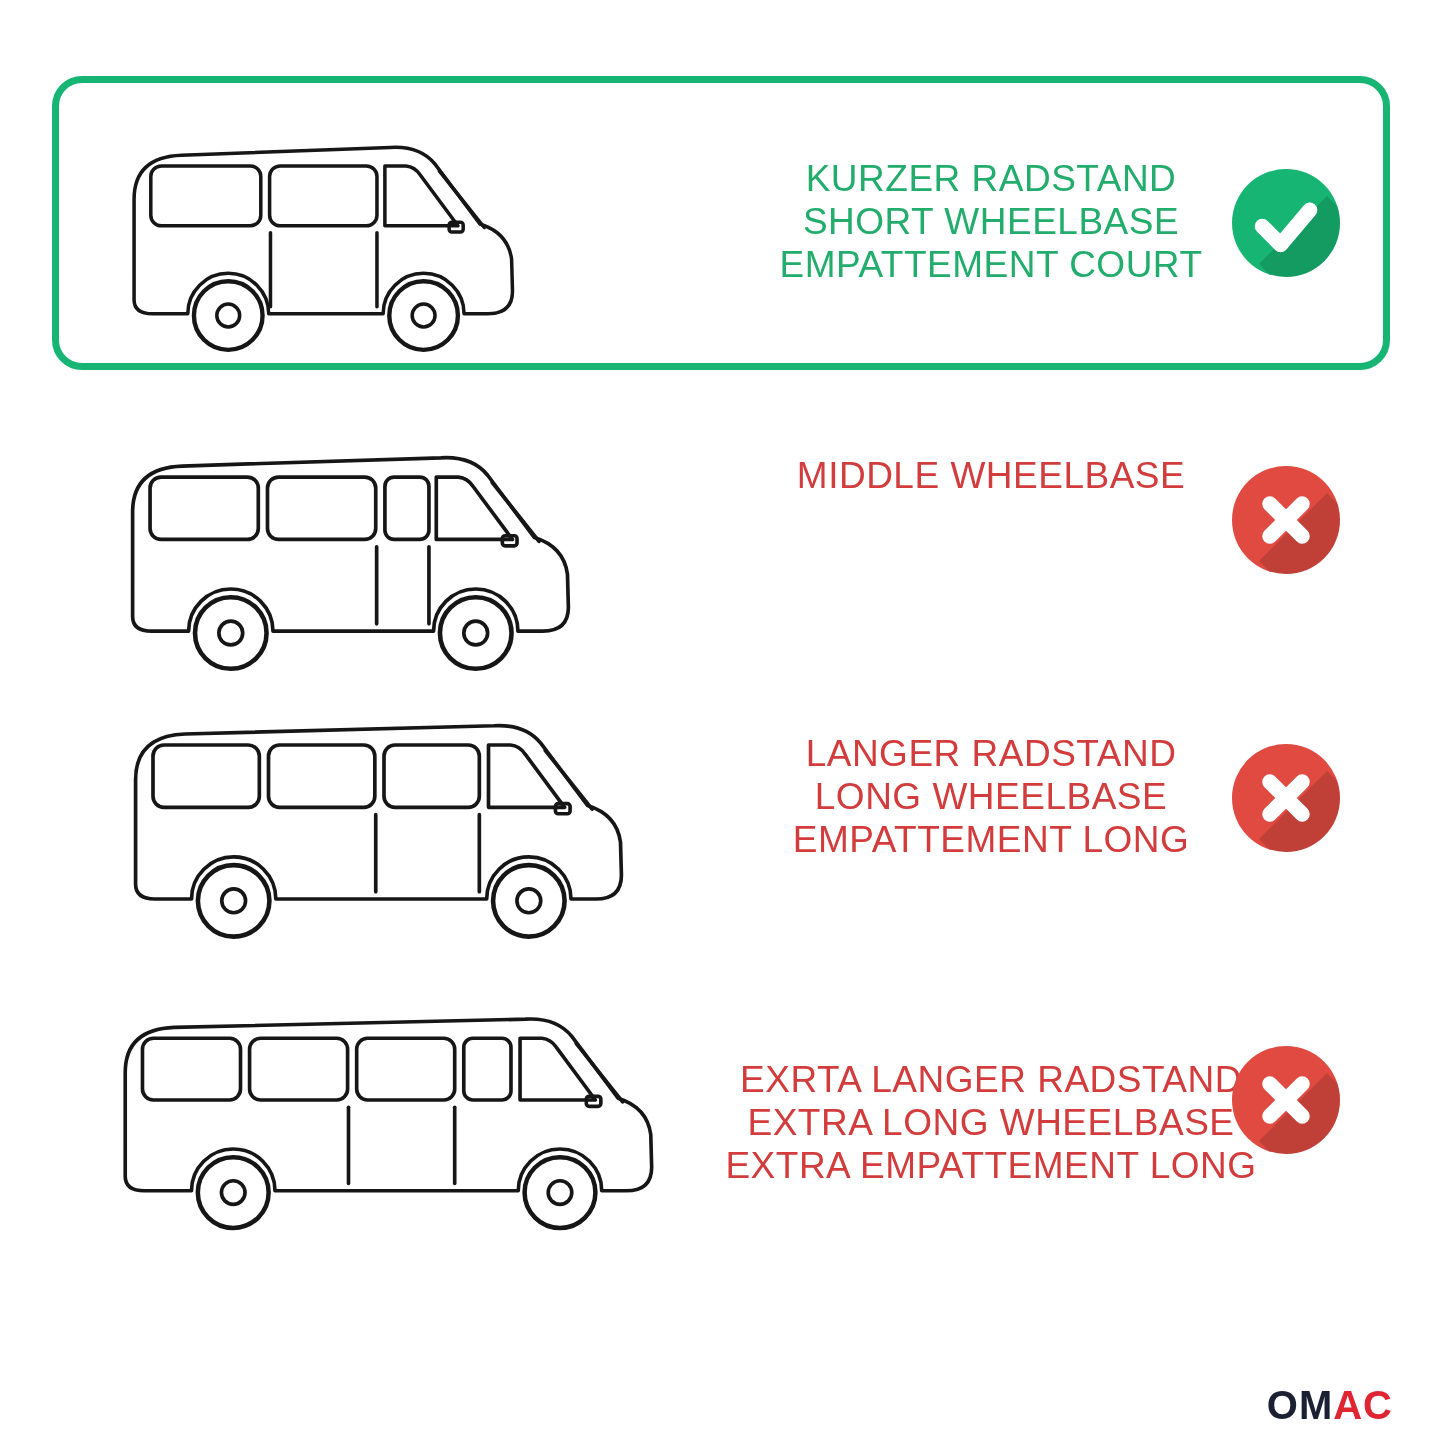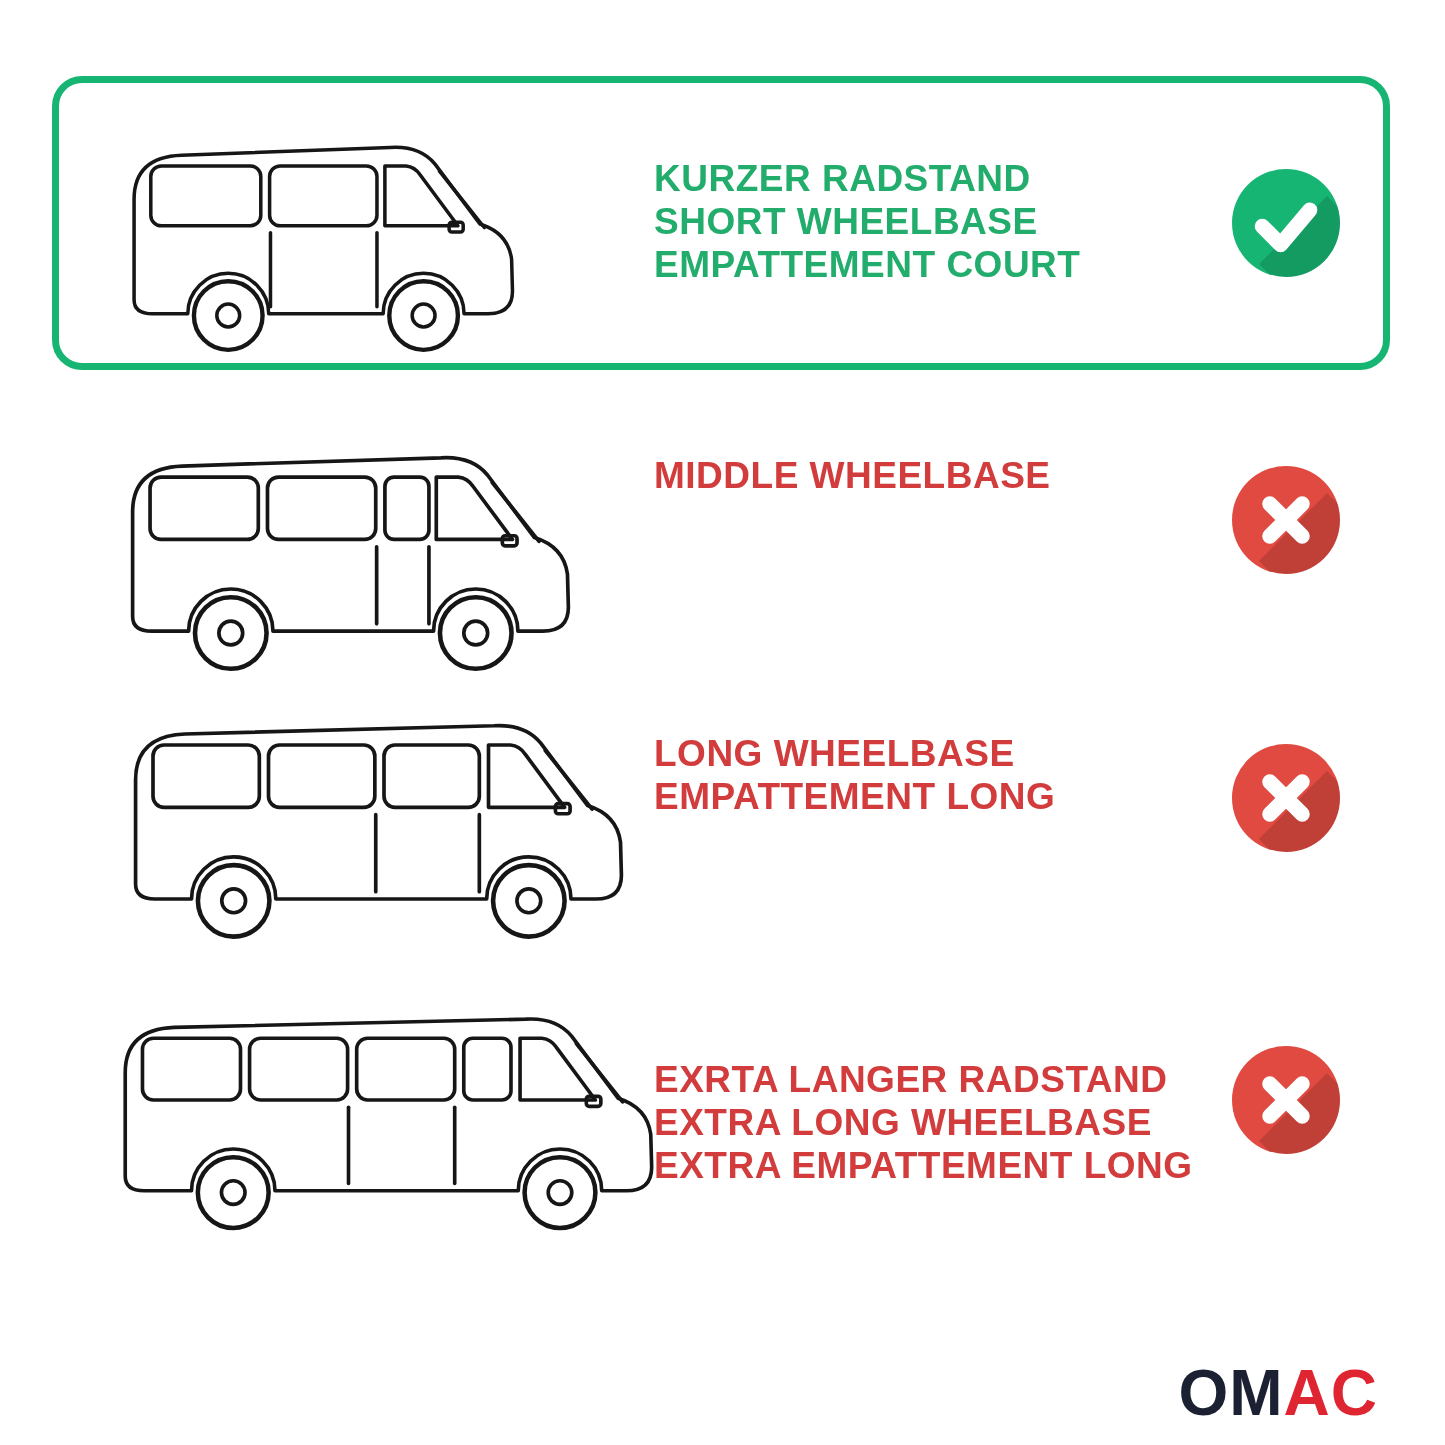--- a/index.html
+++ b/index.html
@@ -14,22 +14,22 @@
   .van{position:absolute;}
   .van path,.van rect,.van circle,.van line{fill:none;stroke:#161616;stroke-width:4;
         stroke-linejoin:round;stroke-linecap:round;}
   .van .wheel{stroke-width:5;}
   .van1{left:98px;top:92px;width:440px;}
   .van2{left:95px;top:400px;width:500px;}
   .van3{left:98px;top:668px;width:550px;}
   .van4{left:88px;top:962px;width:590px;}
 
   
-  .label{position:absolute;left:654px;width:610px;text-align:left;
-         font-weight:700;font-size:37px;line-height:1.16;letter-spacing:.5px;
+  .label{position:absolute;left:686px;width:610px;text-align:center;
+         font-weight:400;font-size:37px;line-height:1.16;letter-spacing:.5px;
          text-transform:uppercase;}
   .label.green-text{color:var(--accent_green_text);}
   .label.red-text{color:var(--accent_red_text);}
   .row1-label{top:158px;}
   .row2-label{top:455px;}
   .row3-label{top:733px;}
   .row4-label{top:1035px;margin-top:24px;}
 
   
   .status-icon{position:absolute;width:108px;height:108px;border-radius:50%;overflow:hidden;}
@@ -37,21 +37,21 @@
   .status-icon.cross{background:var(--accent_red);}
   .status-icon svg{display:block;width:100%;height:100%;}
   .status-icon .shadow{fill:rgba(0,0,0,.14);}
   .status-icon .glyph{fill:none;stroke:#ffffff;stroke-width:14;stroke-linecap:round;stroke-linejoin:round;}
   .row1-icon{left:1232px;top:169px;}
   .row2-icon{left:1232px;top:466px;}
   .row3-icon{left:1232px;top:744px;}
   .row4-icon{left:1232px;top:1046px;}
 
   
-  .logo{position:absolute;right:67px;bottom:20px;font-size:64px;font-weight:700;
+  .logo{position:absolute;right:52px;bottom:20px;font-size:40px;font-weight:700;
         letter-spacing:1px;line-height:1;}
   .logo-dark{color:var(--logo_dark);}
   .logo-red{color:var(--logo_red);}
 </style>
 </head>
 <body>
 
 <div class="page">
 
   <div class="selected-box"></div>
@@ -121,20 +121,21 @@
     <rect x="499" y="148" width="16" height="11" rx="3"></rect>
     <line x1="303" y1="160" x2="303" y2="244"></line>
     <line x1="416" y1="160" x2="416" y2="244"></line>
     <circle class="wheel" cx="148" cy="254" r="39"></circle>
     <circle cx="148" cy="254" r="13"></circle>
     <circle class="wheel" cx="470" cy="254" r="39"></circle>
     <circle cx="470" cy="254" r="13"></circle>
   </svg>
 
   <div class="label red-text row3-label">
+    <div>LANGER RADSTAND</div>
     <div>LONG WHEELBASE</div>
     <div>EMPATTEMENT LONG</div>
   </div>
 
   <div class="status-icon cross row3-icon">
     <svg viewBox="0 0 100 100">
       <path class="shadow" d="M25 88 L88 25 L100 37 L100 100 L37 100 Z"></path>
       <path class="glyph" d="M35 35 L65 65 M65 35 L35 65"></path>
     </svg>
   </div>

